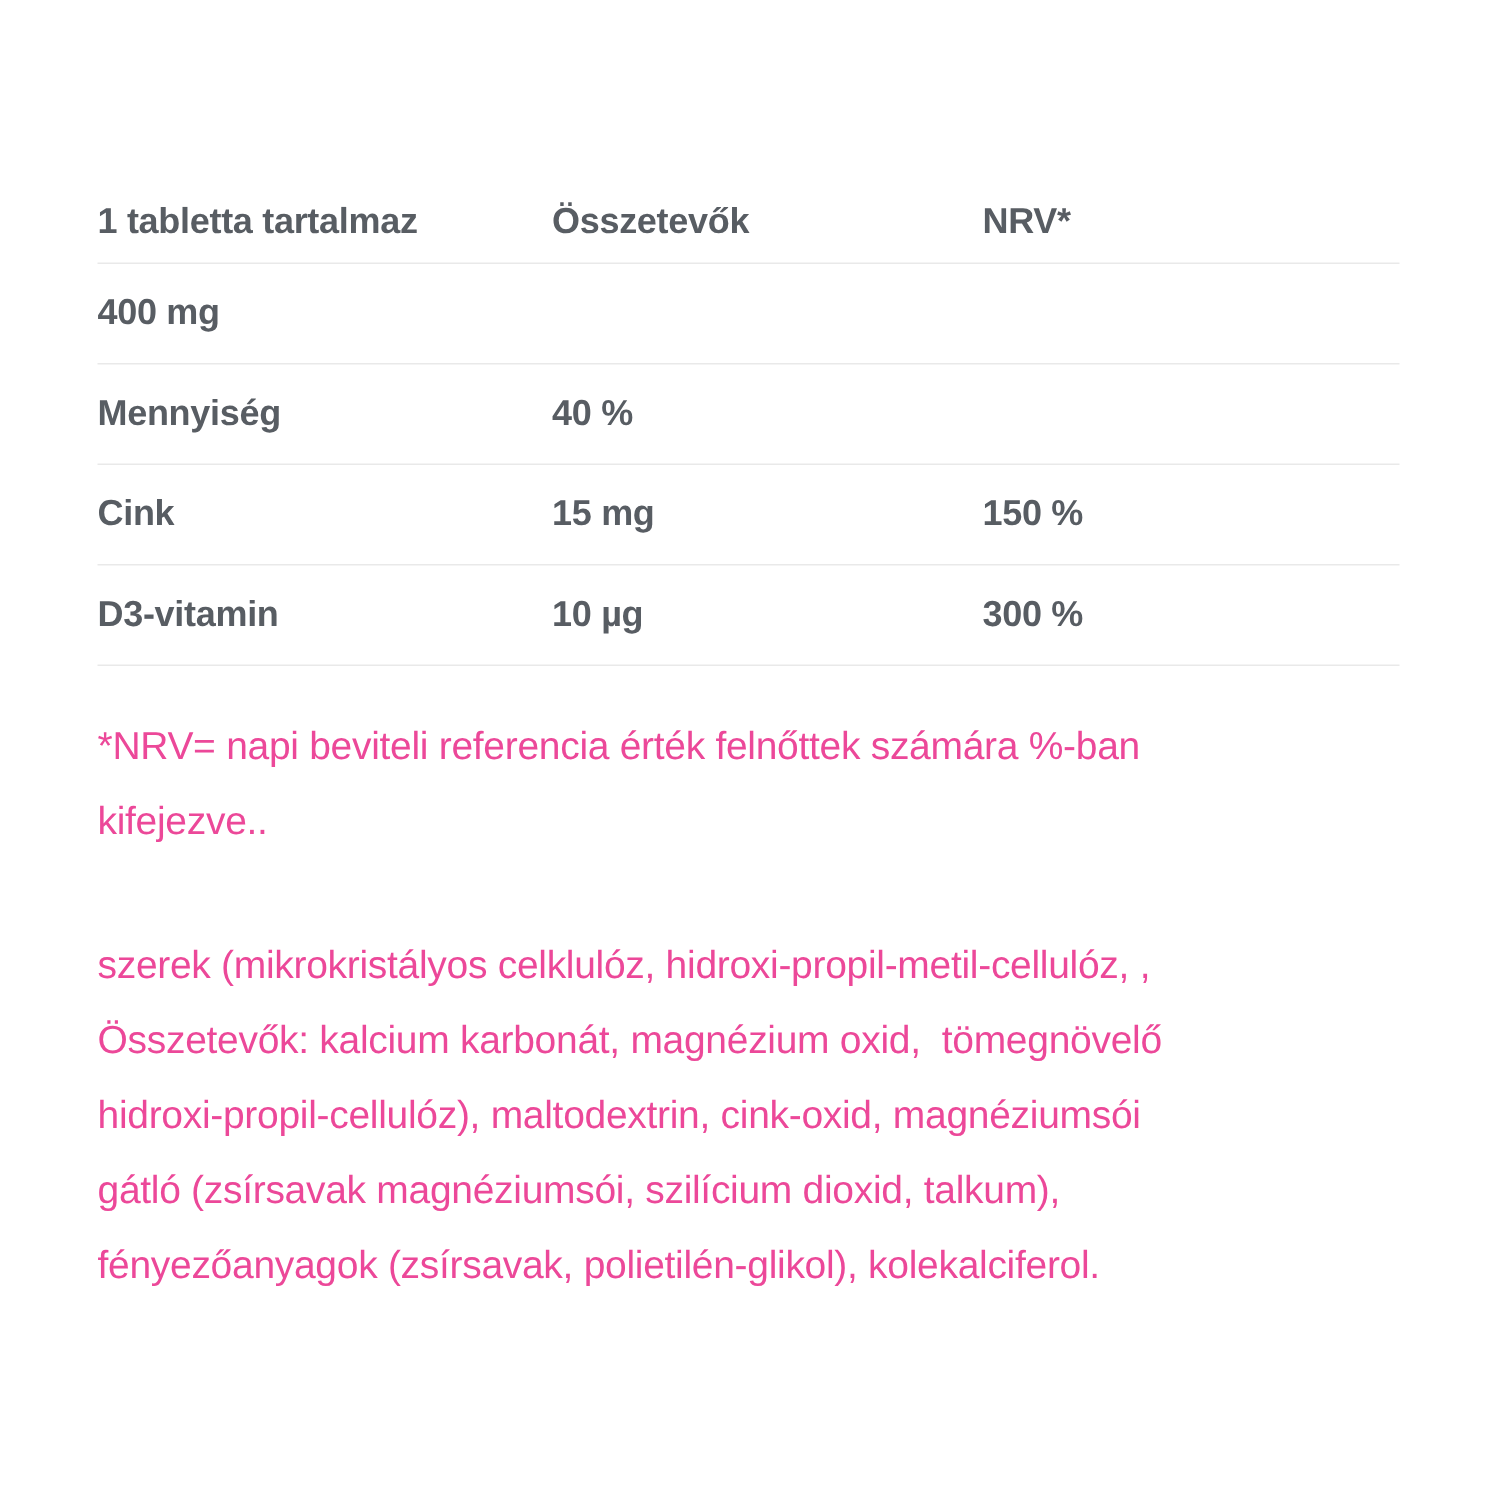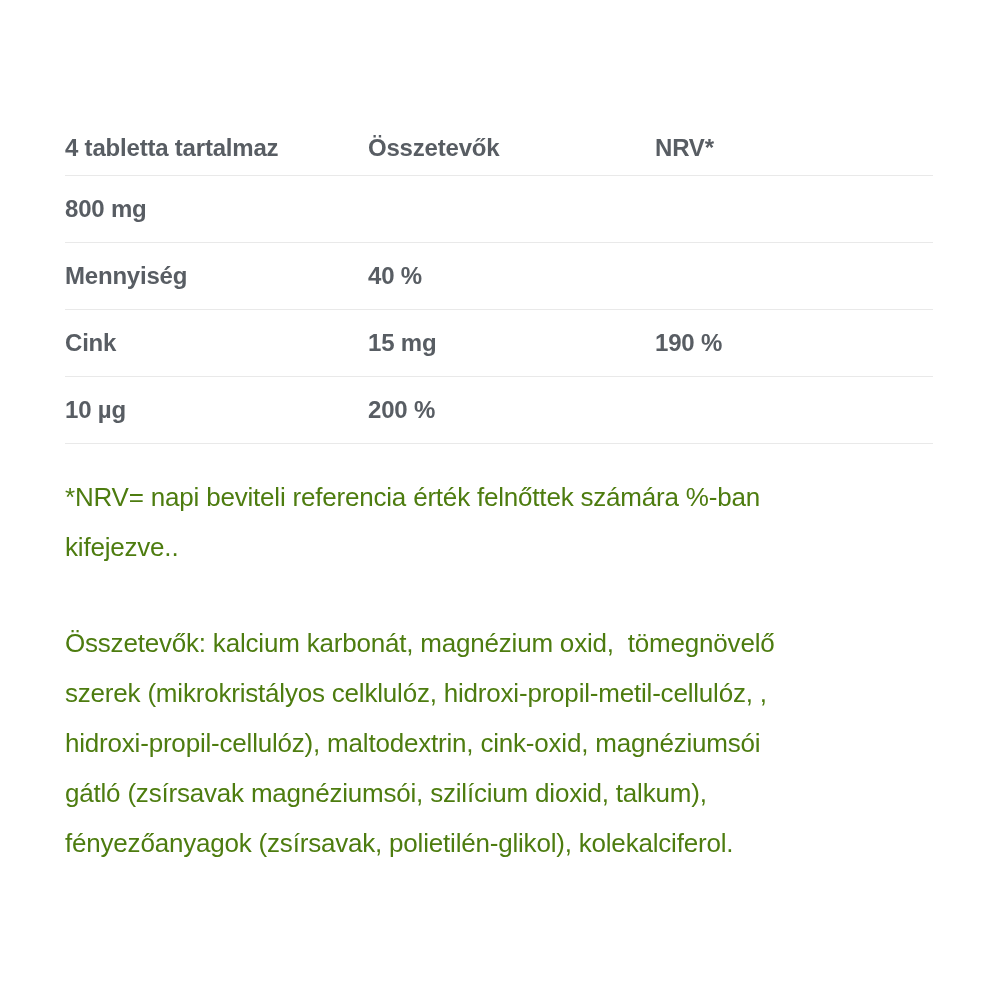--- a/index.html
+++ b/index.html
@@ -31,21 +31,21 @@
     border-bottom: 1px solid #e9e9e9;
     color: #585d63;
     font-size: 24px;
     font-weight: 700;
     letter-spacing: -0.2px;
   }
   .trow.head { height: 55px; }
   .cell { white-space: nowrap; }
   
   .para {
-    color: #4d7c0f;
+    color: #ec4899;
     font-size: 26px;
     font-weight: 400;
     letter-spacing: -0.2px;
   }
   .para .line {
     white-space: pre;
     line-height: 50px;
     height: 50px;
   }
   .footnote { margin-top: 28px; }
@@ -53,54 +53,55 @@
 </style>
 </head>
 <body>
 
 <div class="page">
   <div class="content">
 
     <div class="ntable">
 
       <div class="trow head">
-        <div class="cell">4 tabletta tartalmaz</div>
+        <div class="cell">1 tabletta tartalmaz</div>
         <div class="cell">Összetevők</div>
         <div class="cell">NRV*</div>
       </div>
 
       <div class="trow">
-        <div class="cell">800 mg</div>
+        <div class="cell">400 mg</div>
       </div>
 
       <div class="trow">
         <div class="cell">Mennyiség</div>
         <div class="cell">40 %</div>
       </div>
 
       <div class="trow">
         <div class="cell">Cink</div>
         <div class="cell">15 mg</div>
-        <div class="cell">190 %</div>
+        <div class="cell">150 %</div>
       </div>
 
       <div class="trow">
+        <div class="cell">D3-vitamin</div>
         <div class="cell">10 µg</div>
-        <div class="cell">200 %</div>
+        <div class="cell">300 %</div>
       </div>
 
     </div>
 
     <div class="para footnote">
       <div class="line">*NRV= napi beviteli referencia érték felnőttek számára %-ban</div>
       <div class="line">kifejezve..</div>
     </div>
 
     <div class="para ingredients">
+      <div class="line">szerek (mikrokristályos celklulóz, hidroxi-propil-metil-cellulóz, ,</div>
       <div class="line">Összetevők: kalcium karbonát, magnézium oxid,  tömegnövelő</div>
-      <div class="line">szerek (mikrokristályos celklulóz, hidroxi-propil-metil-cellulóz, ,</div>
       <div class="line">hidroxi-propil-cellulóz), maltodextrin, cink-oxid, magnéziumsói</div>
       <div class="line">gátló (zsírsavak magnéziumsói, szilícium dioxid, talkum),</div>
       <div class="line">fényezőanyagok (zsírsavak, polietilén-glikol), kolekalciferol.</div>
     </div>
 
   </div>
 </div>
 
 </body></html>

